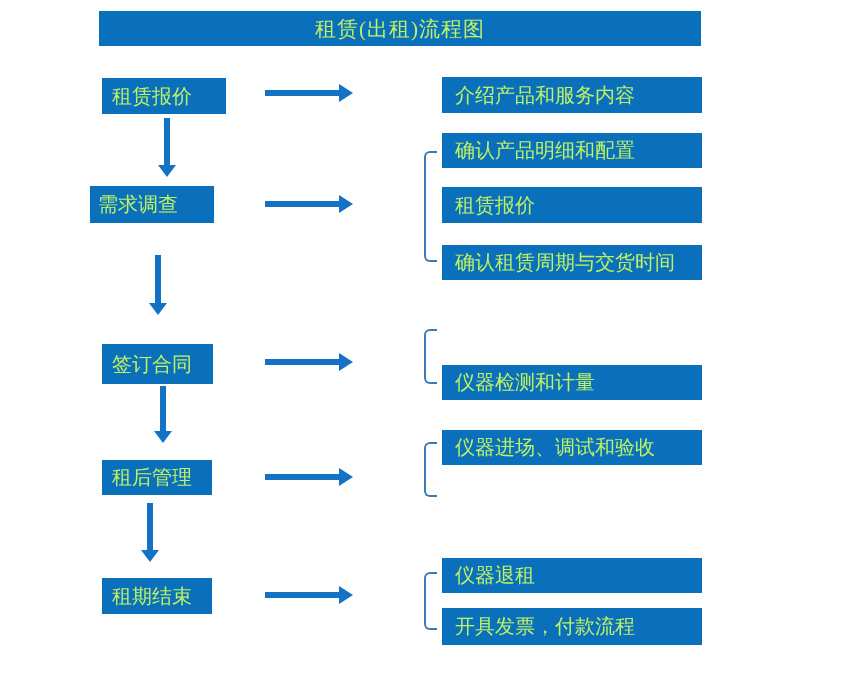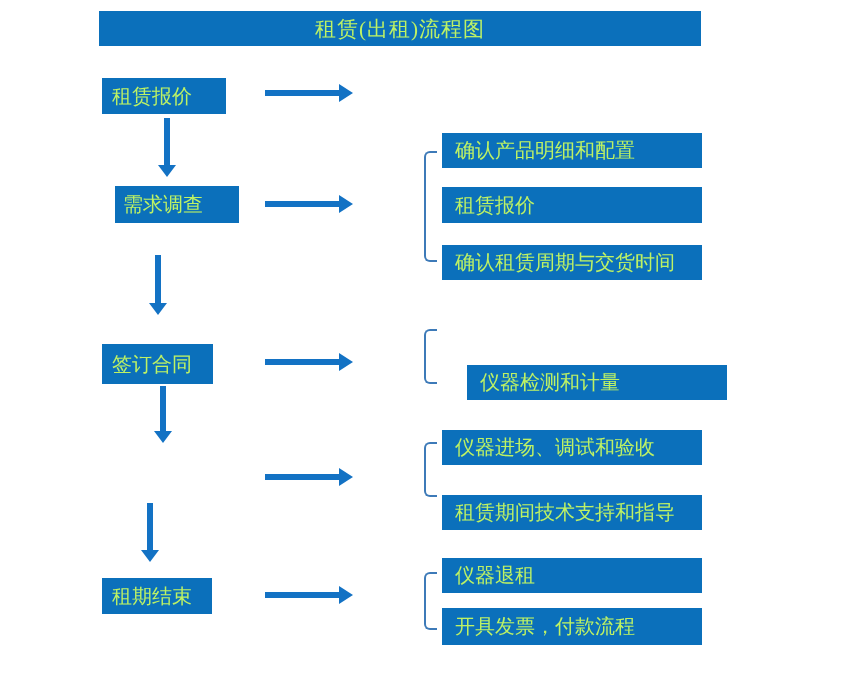--- a/index.html
+++ b/index.html
@@ -25,32 +25,32 @@
     left:99px;top:11px;width:602px;height:35px;
     justify-content:center;
     font-size:21px;
     letter-spacing:1px;
   }
   .step{padding-left:10px;}
   .detail{left:442px;width:260px;padding-left:13px;}
 
   
   .s1{left:102px;top:78px;width:124px;height:36px;}
-  .s2{left:115px;top:186px;width:124px;height:37px;padding-left:8px;}
+  .s2{left:90px;top:186px;width:124px;height:37px;padding-left:8px;}
   .s3{left:102px;top:344px;width:111px;height:40px;}
   .s4{left:102px;top:460px;width:110px;height:35px;}
   .s5{left:102px;top:578px;width:110px;height:36px;}
 
   
   .r0{top:77px;height:36px;}
   .r1{top:133px;height:35px;}
   .r2{top:187px;height:36px;}
   .r3{top:245px;height:35px;}
   .r4{top:313px;height:35px;}
-  .r5{top:365px;height:35px;margin-left:25px;}
+  .r5{top:365px;height:35px;}
   .r6{top:422px;height:35px;margin-top:8px;}
   .r7{top:495px;height:35px;}
   .r8{top:558px;height:35px;}
   .r9{top:608px;height:37px;}
 
   
   .h-arrow{
     position:absolute;
     left:265px;width:74px;height:6px;
     background:#1372c4;
@@ -105,28 +105,29 @@
 </head>
 <body>
 
 <div class="canvas">
 
   <div class="box title-bar">租赁(出租)流程图</div>
 
   <div class="box step s1">租赁报价</div>
   <div class="box step s2">需求调查</div>
   <div class="box step s3">签订合同</div>
+  <div class="box step s4">租后管理</div>
   <div class="box step s5">租期结束</div>
 
+  <div class="box detail r0">介绍产品和服务内容</div>
   <div class="box detail r1">确认产品明细和配置</div>
   <div class="box detail r2">租赁报价</div>
   <div class="box detail r3">确认租赁周期与交货时间</div>
   <div class="box detail r5">仪器检测和计量</div>
   <div class="box detail r6">仪器进场、调试和验收</div>
-  <div class="box detail r7">租赁期间技术支持和指导</div>
   <div class="box detail r8">仪器退租</div>
   <div class="box detail r9">开具发票，付款流程</div>
 
   <div class="h-arrow h1"></div>
   <div class="h-arrow h2"></div>
   <div class="h-arrow h3"></div>
   <div class="h-arrow h4"></div>
   <div class="h-arrow h5"></div>
 
   <div class="v-arrow v1"></div>

